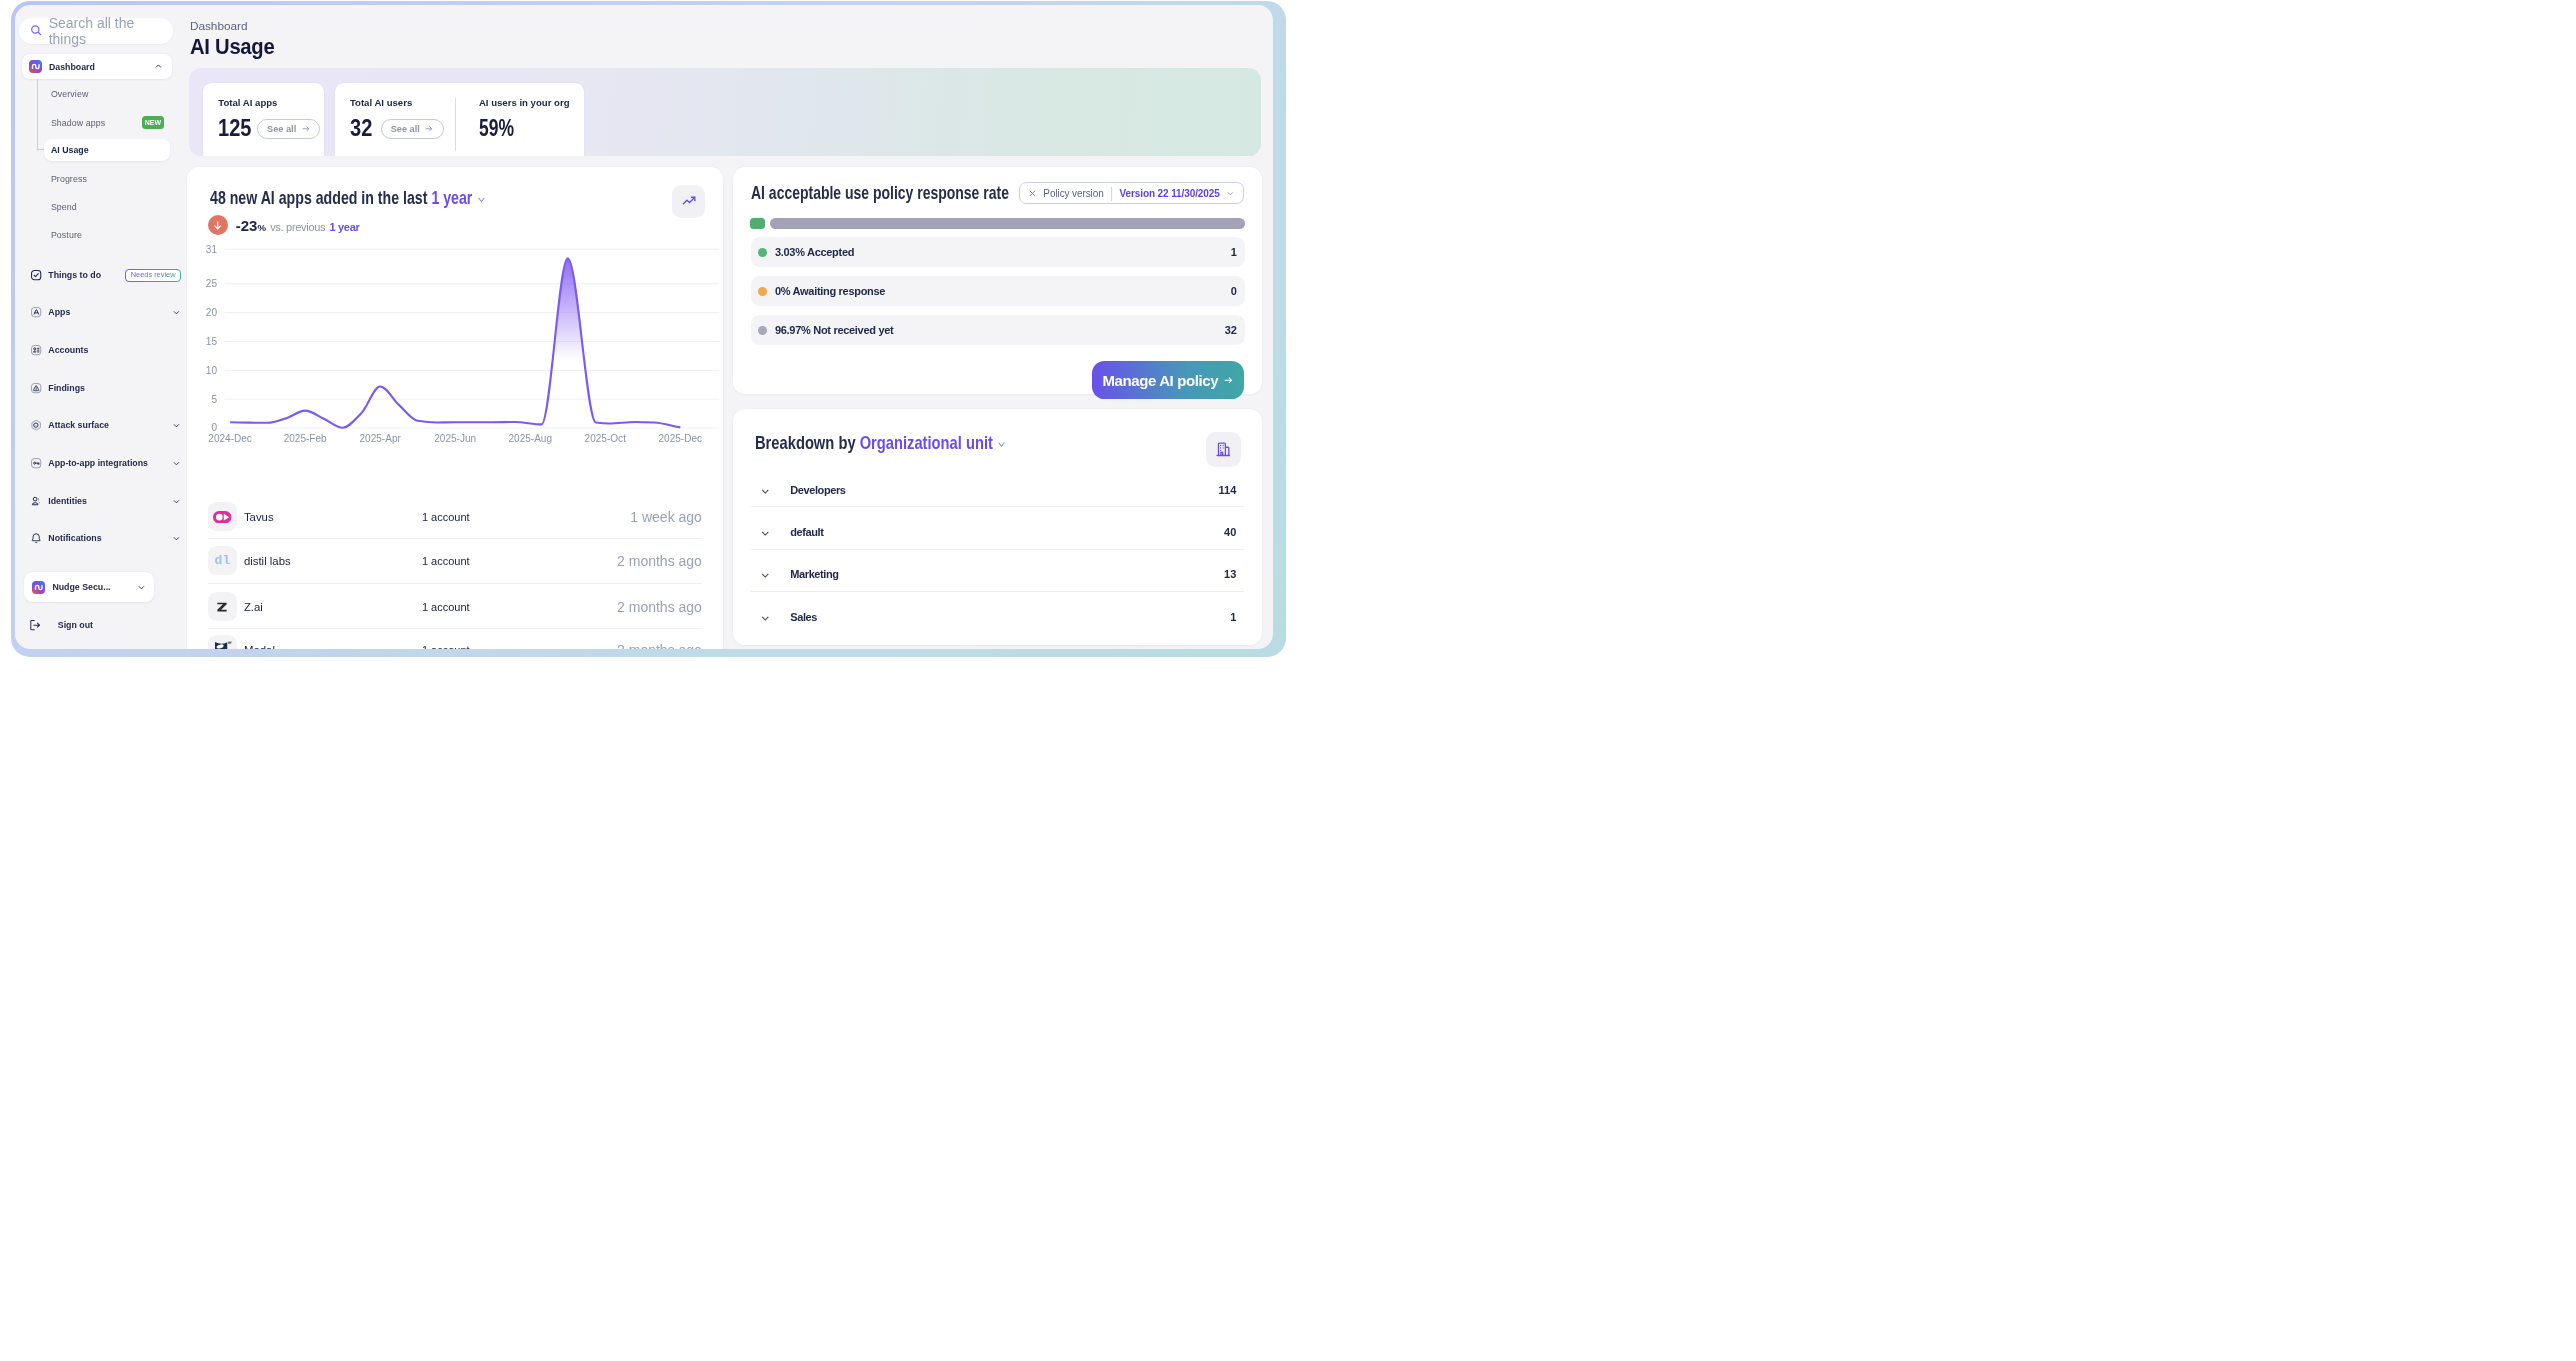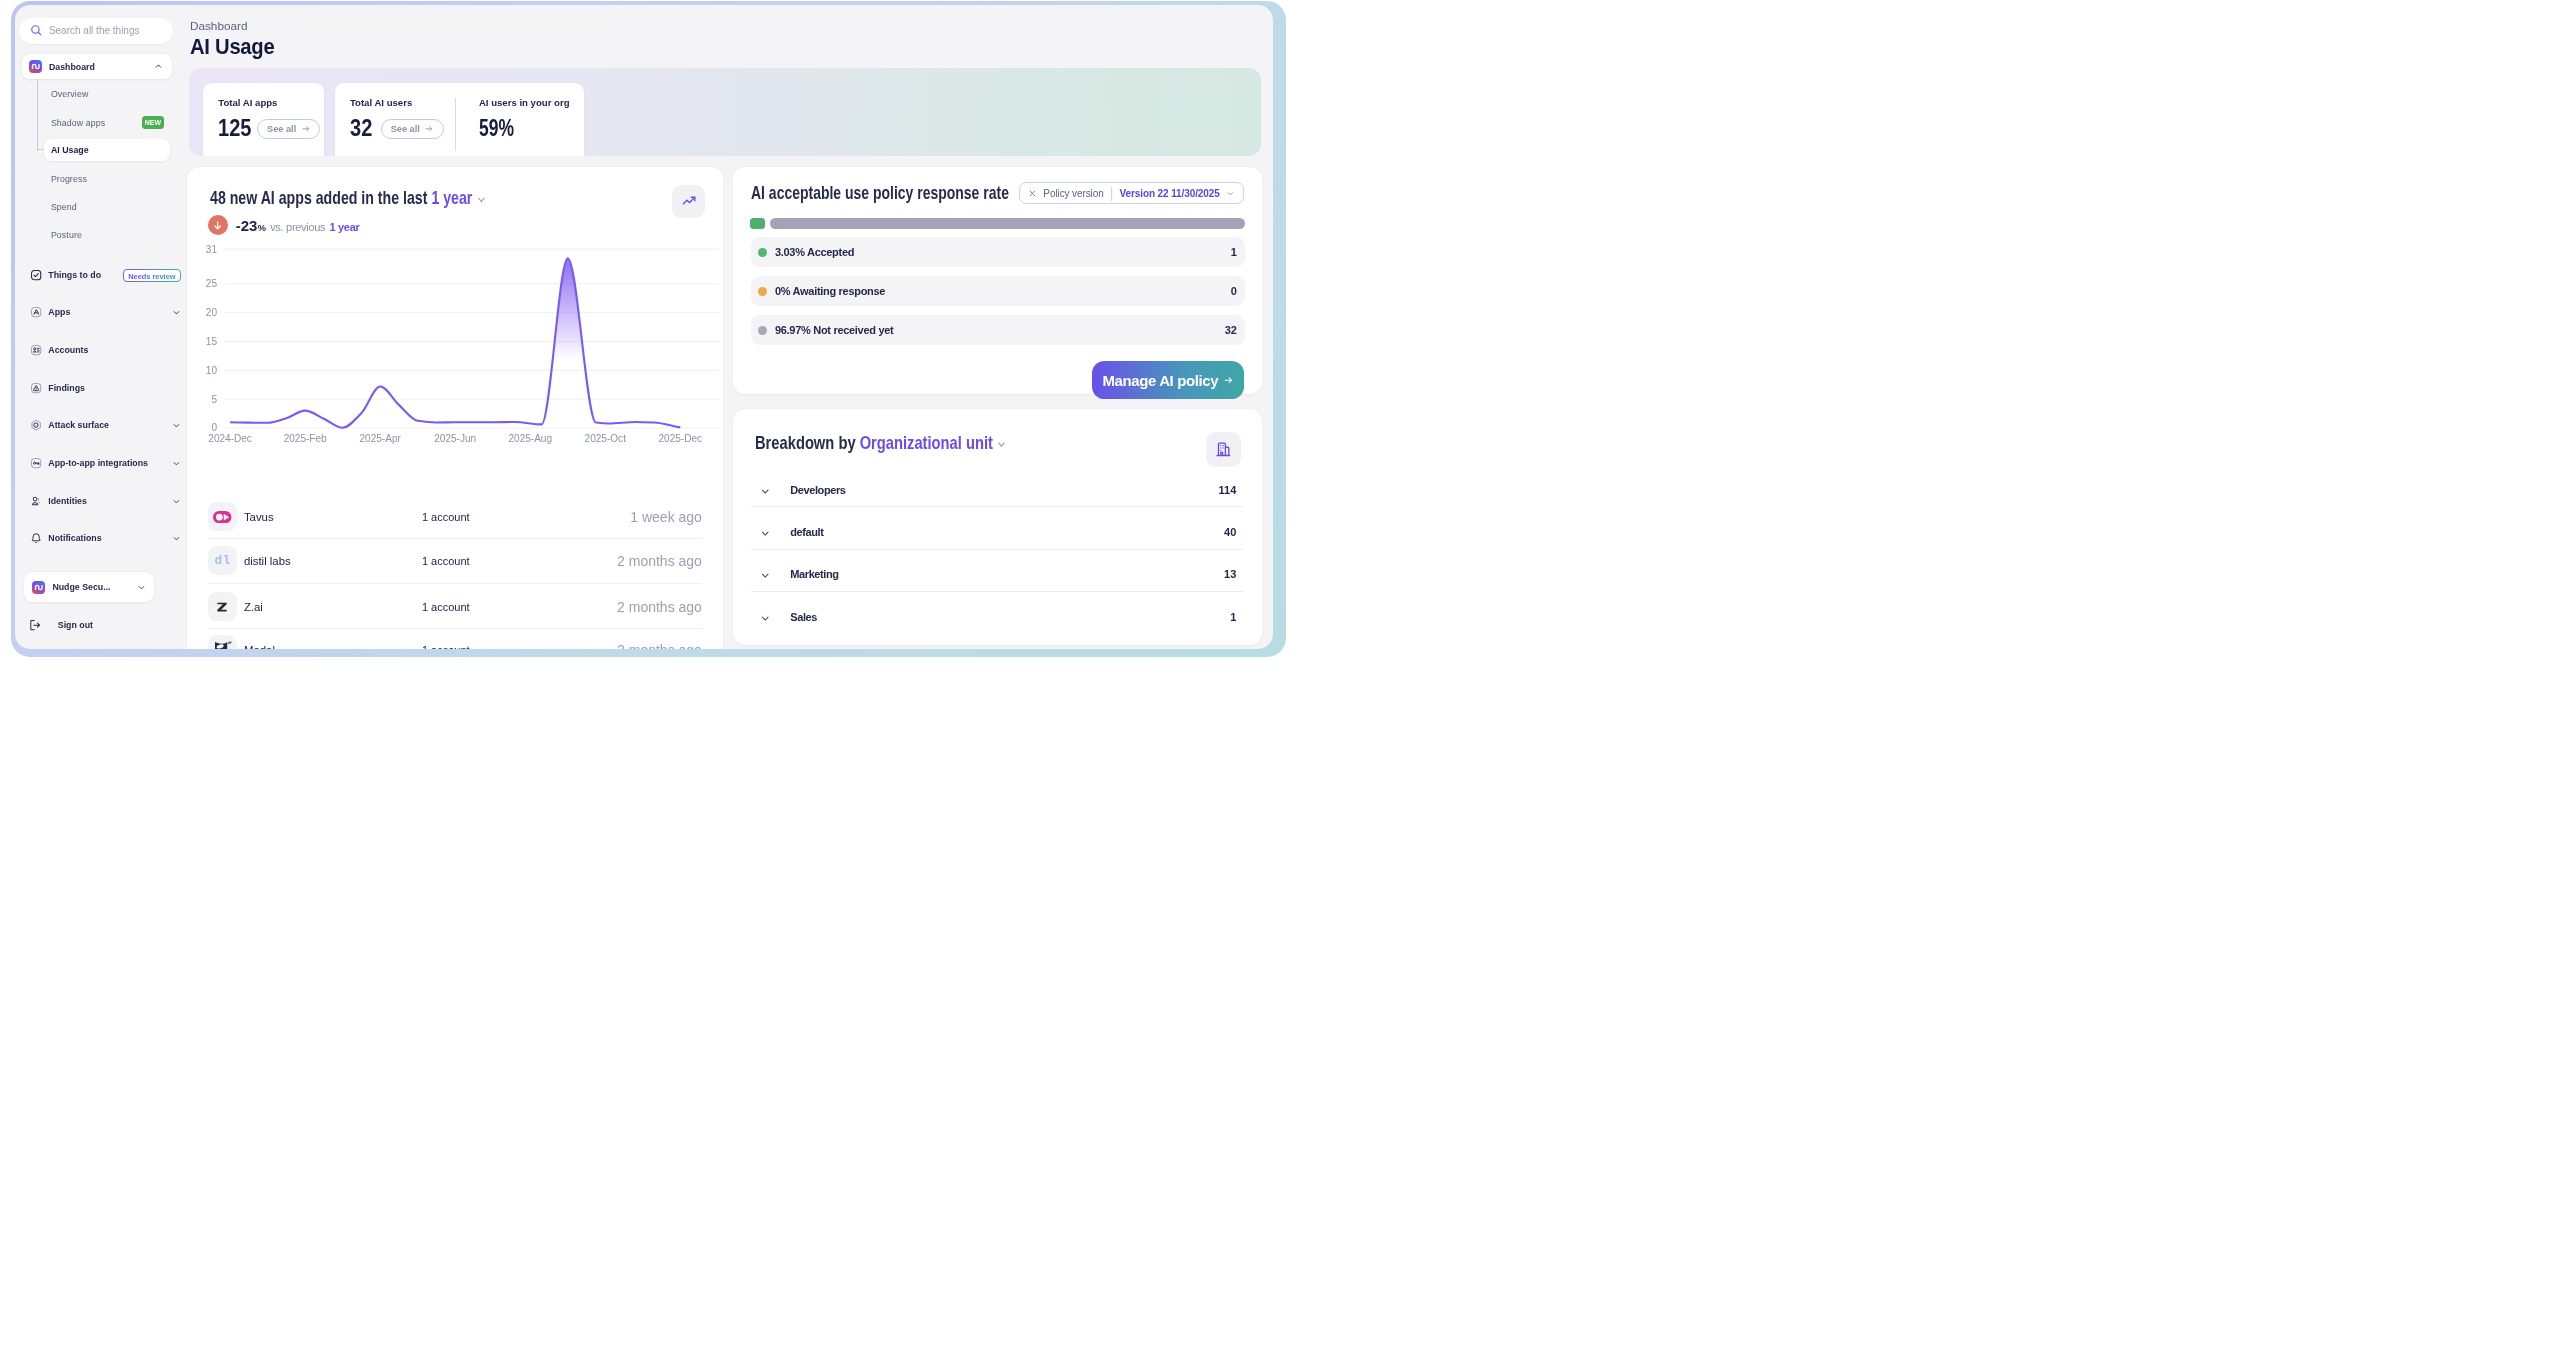--- a/index.html
+++ b/index.html
@@ -4,42 +4,42 @@
 <style>
 * { margin:0; padding:0; box-sizing:border-box; }
 html,body { width:1288px; height:681px; background:#fff; font-family:"Liberation Sans", sans-serif; overflow:hidden; }
 .frame { position:absolute; left:10.5px; top:0.9px; width:1275px; height:656px; border-radius:19px;
   background:linear-gradient(135deg,#b7c6f4 0%,#c3cff2 30%,#bedbe8 70%,#b9dce2 100%); padding:4.4px 12.3px 7.9px 4.4px; }
 .app { position:relative; width:100%; height:100%; border-radius:15px; background:#f4f4f6; overflow:hidden; }
 .abs { position:absolute; }
 
 .search { left:4.4px; top:12.3px; width:154px; height:26px; background:#fff; border-radius:13px;
   box-shadow:0 0.9px 1.8px rgba(30,35,70,.05); display:flex; align-items:center; padding-left:10.5px; gap:6.1px; }
-.search span { color:#9aa2b6; font-size:10px; }
+.search span { color:#9aa2b6; font-size:14px; }
 .navcard { left:7px; top:49px; width:150px; height:24.5px; background:#fff; border-radius:7.9px;
   box-shadow:0 0.9px 2.6px rgba(30,35,70,.07); display:flex; align-items:center; padding:0 8.8px 0 7px; gap:7px; }
 .navcard b { font-size:8.8px; color:#252b4d; flex:1; }
 .logo16 { width:13px; height:13px; border-radius:3.9px; position:relative; flex:0 0 auto;
   background:radial-gradient(circle at 88% 10%, #3f7bf0 0%, rgba(63,123,240,0) 45%),
              radial-gradient(circle at 8% 100%, #e8503f 0%, rgba(232,80,63,0) 55%),
              linear-gradient(135deg,#6a55ee 0%,#7e49ec 55%,#a944c9 100%); }
 .logo16 svg { position:absolute; inset:0; }
 .treeline { left:22px; top:74px; width:7px; height:72px; border-left:0.9px solid #c9cdd8; }
 .treestub { left:22px; top:144px; width:7px; height:0.9px; background:#c9cdd8; }
 .subitem { font-size:8.8px; color:#5b6078; font-weight:400; left:36px; letter-spacing:0.1px; }
 .selcard { left:29px; top:134px; width:126px; height:22px; background:#fff; border-radius:7.9px;
   box-shadow:0 0.9px 2.6px rgba(30,35,70,.07); display:flex; align-items:center; padding-left:7px; }
 .selcard b { font-size:8.8px; color:#20264a; }
 .newbadge { left:127px; top:111px; width:22px; height:12.3px; background:#4cae52; border-radius:3.5px;
   color:#fff; font-size:7px; font-weight:700; display:flex; align-items:center; justify-content:center; }
 .mainitem { left:15px; width:151px; height:17.5px; display:flex; align-items:center; gap:6.1px; }
 .mainitem .txt { font-size:8.8px; font-weight:700; color:#252b4d; flex:1; }
 .mainitem svg.icn { flex:0 0 auto; }
-.nrbadge { border:0.9px solid transparent; border-radius:4.4px; height:13px; padding:0 4.4px; display:flex; align-items:flex-end;
-  font-size:7.4px; font-weight:700;
+.nrbadge { border:0.9px solid transparent; border-radius:4.4px; height:13px; padding:0 4.4px; display:flex; align-items:flex-start;
+  font-size:7.4px; font-weight:400;
   background:linear-gradient(#fff,#fff) padding-box, linear-gradient(90deg,#7b5cf0,#3fb0ad) border-box;margin-left:14px; }
 .nrbadge i { font-style:normal; background:linear-gradient(90deg,#6a4cec,#2f9fa8); -webkit-background-clip:text; background-clip:text; color:transparent; }
 .wscard { left:9.6px; top:567px; width:130px; height:30px; background:#fff; border-radius:8.8px;
   box-shadow:0 0.9px 2.6px rgba(30,35,70,.07); display:flex; align-items:center; padding:0 8.8px 0 7.9px; gap:7px; }
 .wscard b { font-size:8.8px; color:#252b4d; flex:1; }
 .signout { left:14px; top:611px; width:149px; height:17.5px; display:flex; align-items:center; gap:16.6px; }
 .signout span { font-size:8.8px; font-weight:700; color:#252b4d; }
 
 .crumb { left:175px; top:14px; font-size:11.8px; color:#5b6180; }
 .h1 { left:175px; top:29px; font-size:22px; font-weight:700; color:#14173c; letter-spacing:-0.3px; transform:scaleX(0.92); transform-origin:0 50%; }

